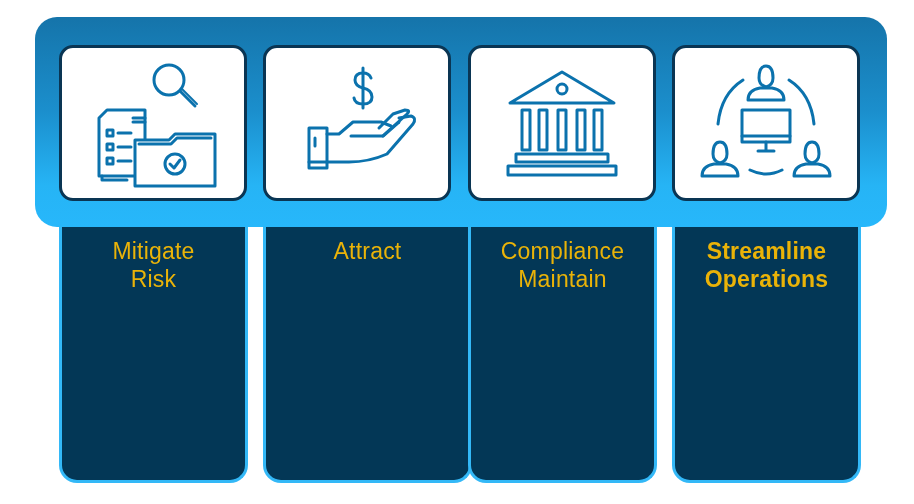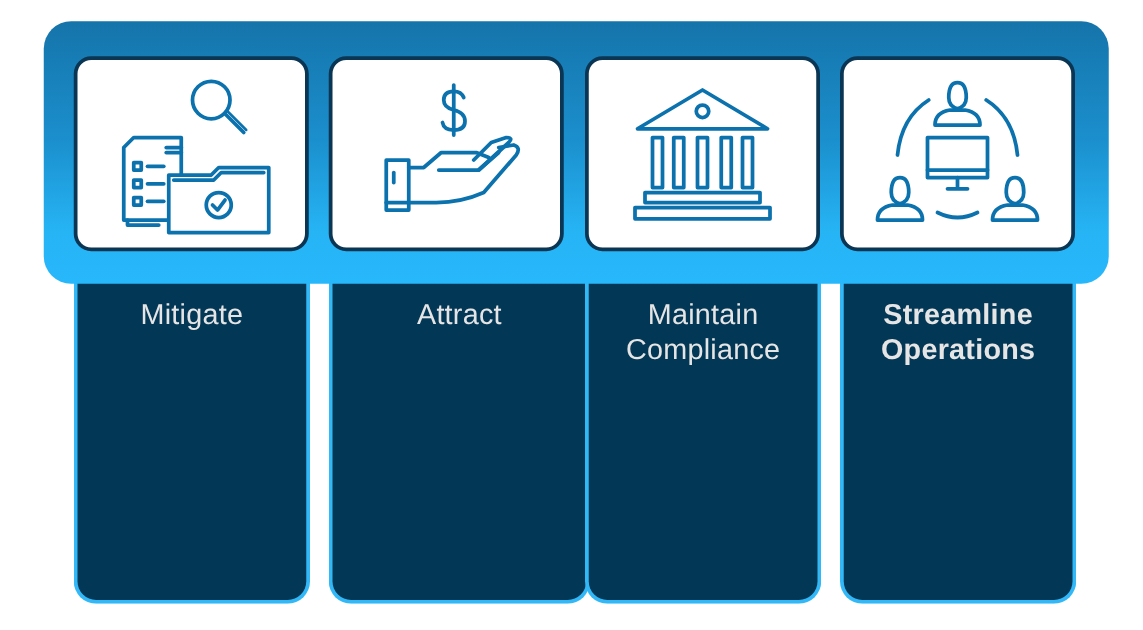--- a/index.html
+++ b/index.html
@@ -9,21 +9,21 @@
     .column {
       position: absolute; top: 205px; height: 275px; width: 183px;
       background: #033756;
       border: 3px solid #33b8f7;
       border-top: none;
       border-radius: 0 0 18px 18px;
       box-sizing: content-box;
     }
     .column .label {
       position: absolute; top: 32px; left: 0; right: 0;
-      text-align: center; color: #e5e5e5;
+      text-align: center; color: #eab308;
       font-size: 23px; line-height: 28px; letter-spacing: 0.2px;
     }
     .column .label span { display: block; }
 
     .banner {
       position: absolute; left: 35px; top: 17px; width: 852px; height: 210px;
       border-radius: 22px;
       background: linear-gradient(to bottom, #1574aa 0%, #1b8fcd 45%, #26b4f5 80%, #27b7fb 100%);
     }
     .card {
@@ -35,31 +35,32 @@
     }
     .card svg { width: 140px; height: 130px; }
     .ic { fill: none; stroke: #0b72ad; stroke-width: 3; stroke-linejoin: round; stroke-linecap: round; }
   </style>
 </head>
 <body>
 
 <div class="column" style="left:59px;">
   <div class="label">
     <span>Mitigate</span>
+    <span>Risk</span>
   </div>
 </div>
 <div class="column" style="left:263px;padding-left:20px;">
   <div class="label">
     <span>Attract</span>
   </div>
 </div>
 <div class="column" style="left:468px;">
   <div class="label">
+    <span>Compliance</span>
     <span>Maintain</span>
-    <span>Compliance</span>
   </div>
 </div>
 <div class="column" style="left:672px;font-weight:bold;">
   <div class="label">
     <span>Streamline</span>
     <span>Operations</span>
   </div>
 </div>
 
 <div class="banner"></div>

